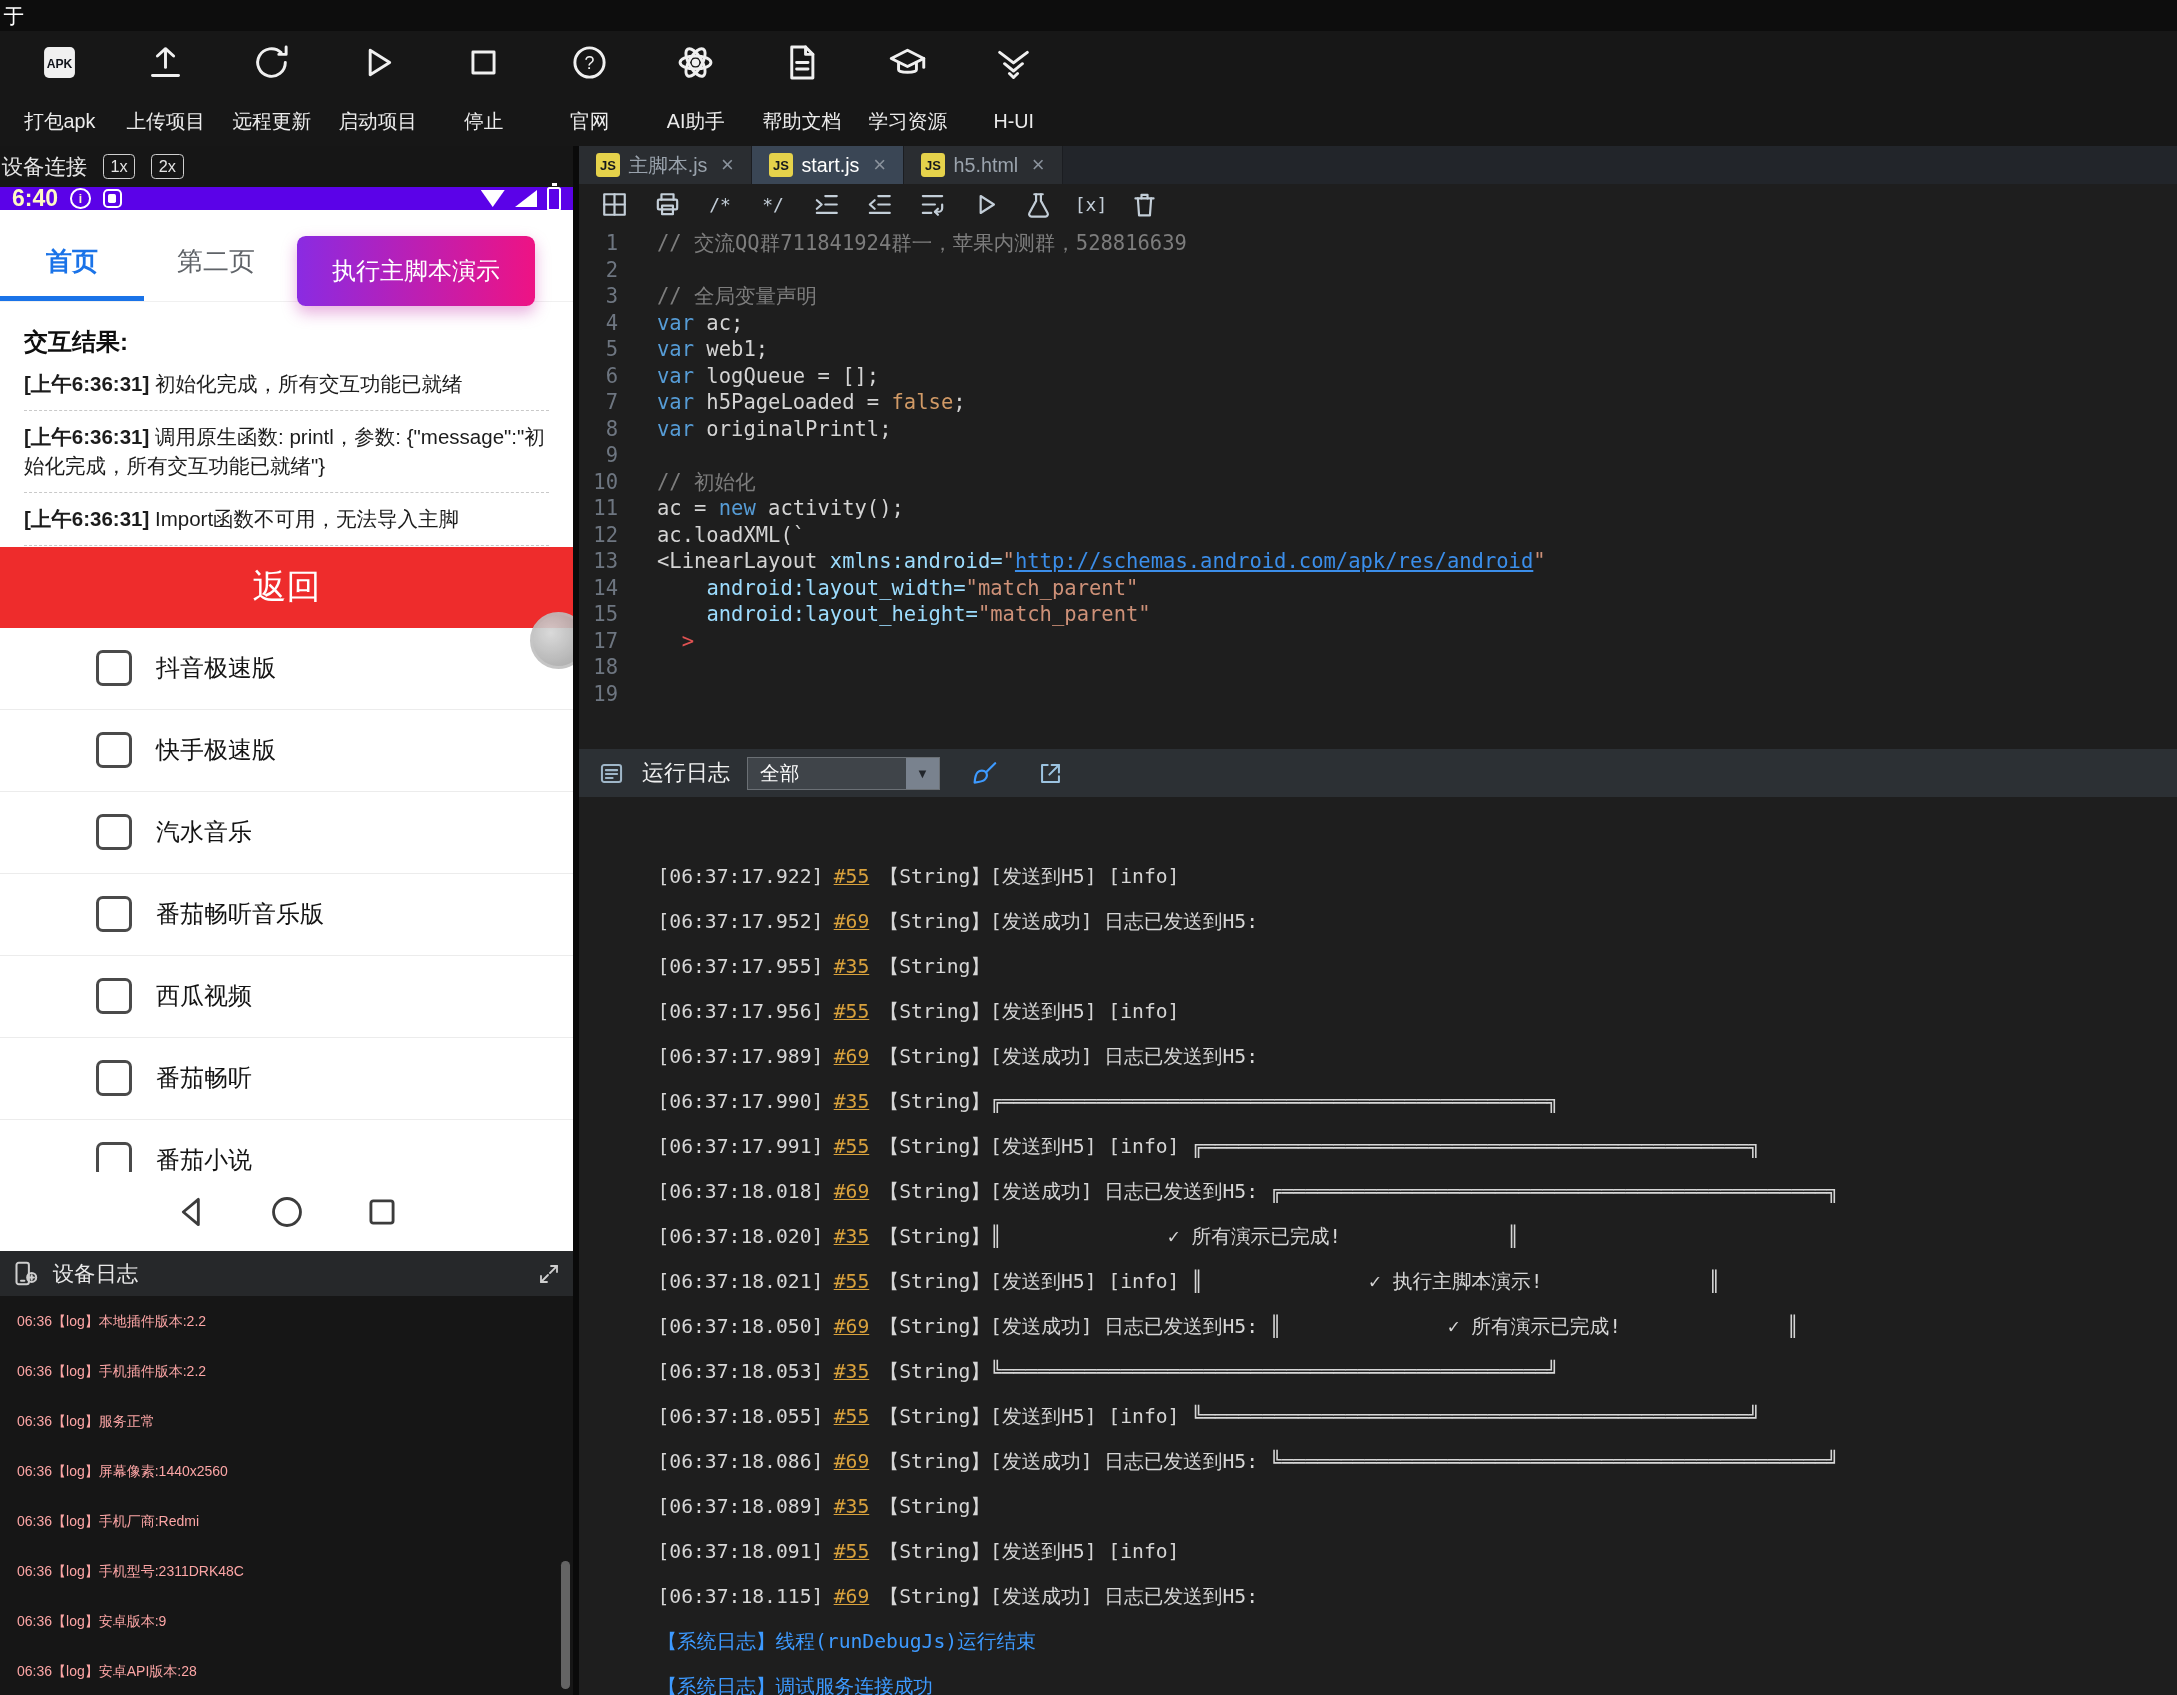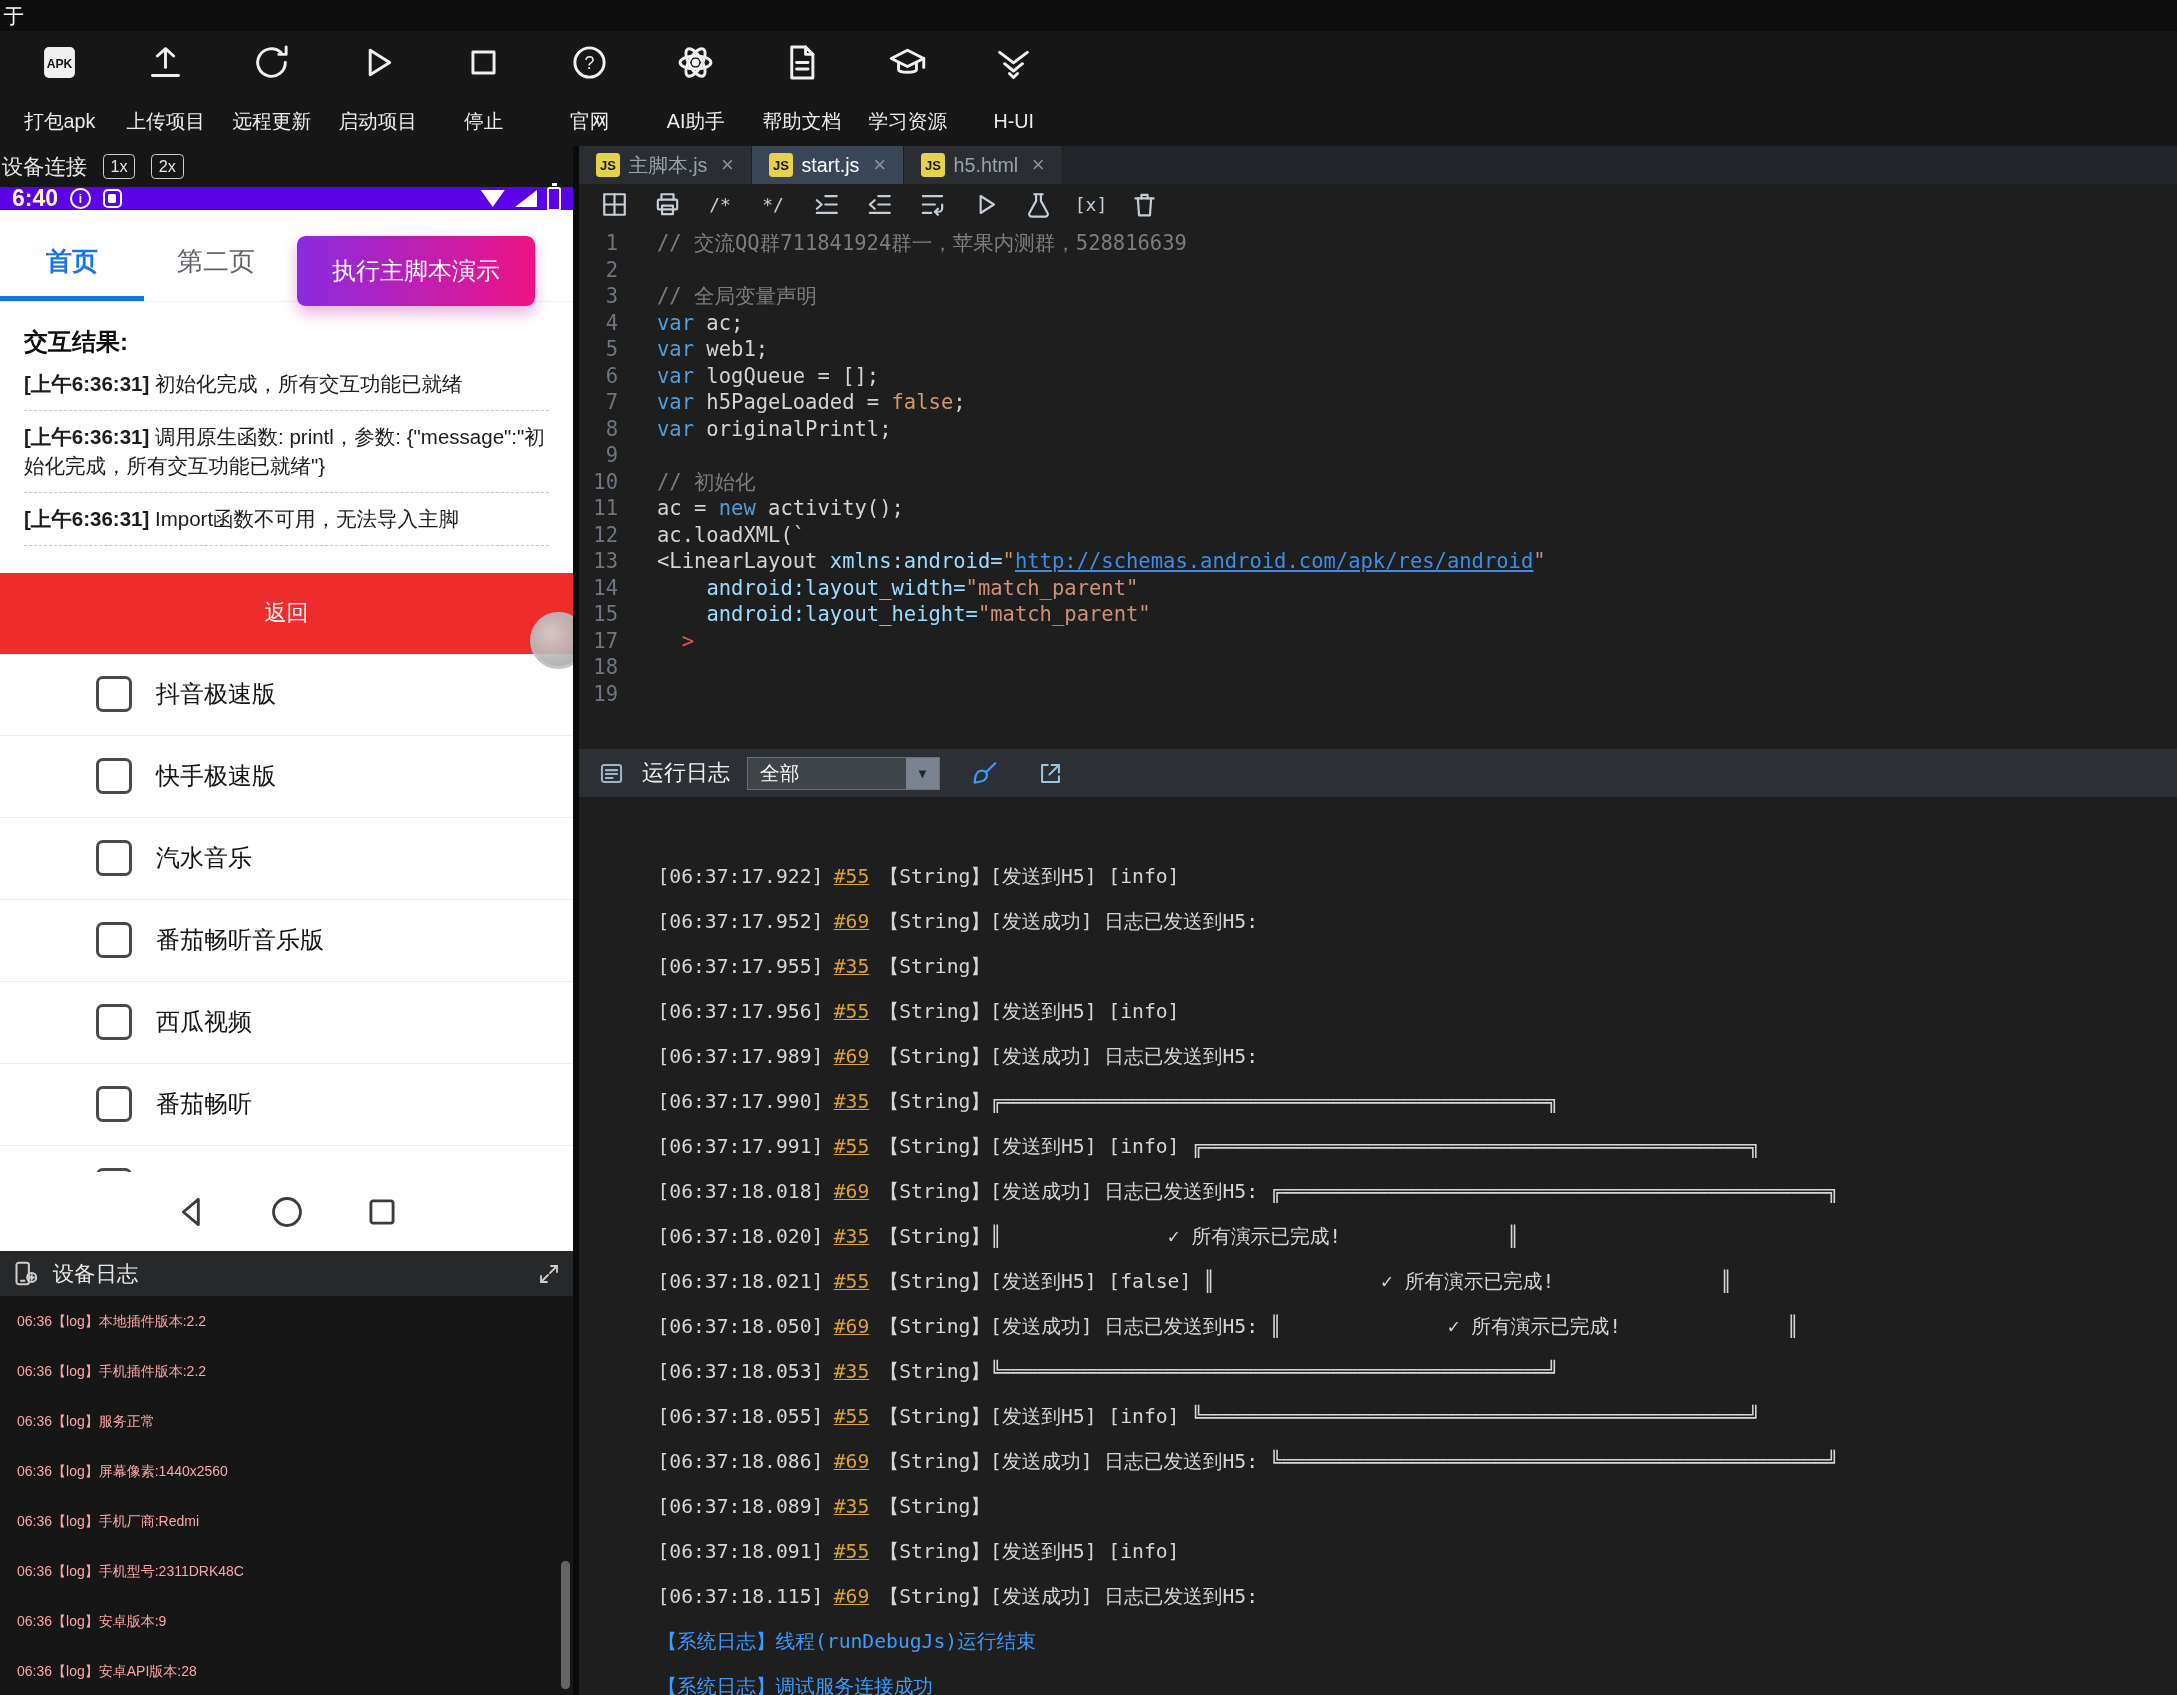--- a/index.html
+++ b/index.html
@@ -39,21 +39,21 @@
   .run-demo { position:absolute; top:26px; right:38px; width:238px; height:70px; border:none; border-radius:8.6px;
               background:linear-gradient(90deg,var(--run-btn-from,#8a2be2),var(--run-btn-to,#ee1384));
               color:#fff; font-size:24px; display:flex; align-items:center; justify-content:center;
               box-shadow:0 6.8px 15.4px rgba(190,30,160,.35); font-family:inherit; }
   .result { padding:24px 24px 0 24px; }
   .result-title { font-size:24px; font-weight:bold; color:#0f0f0f; }
   .msg { font-size:20.5px; color:#1c1c1c; line-height:1.45; padding:11px 0; border-bottom:1.7px dashed #c9c9c9; }
   .msg b { font-weight:bold; }
   .float-ball { position:absolute; right:-13.7px; top:402px; width:57px; height:57px; border-radius:50%;
                 background:radial-gradient(circle at 35% 35%, #d6d6d6, #9b9b9b); border:3.4px solid #bfbfbf; opacity:.9; }
-  .back-btn { margin-top:27px; height:81px; background:var(--back-button,#ee2c2c); color:#fff; font-size:22px;
+  .back-btn { margin-top:1px; height:81px; background:var(--back-button,#ee2c2c); color:#fff; font-size:34px;
               display:flex; align-items:center; justify-content:center; }
   .apps {}
   .app-row { height:82px; display:flex; align-items:center; padding-left:96px; gap:24px; border-bottom:1.7px solid #ececec; background:#fff; }
   .chk { width:36px; height:36px; border:3.4px solid #4a4a4a; border-radius:6.8px; background:#fff; flex:none; }
   .app-label { font-size:24px; color:#141414; }
   .navbar { position:absolute; left:0; right:0; bottom:0; height:79px; background:#fff; display:flex;
             align-items:center; justify-content:center; gap:57px; }
   .nav-btn { width:38px; height:38px; color:#3c3c3c; }
 
   .devlog-header { height:45px; background:#26282a; display:flex; align-items:center; gap:13.7px; padding:12px 12px;
@@ -518,21 +518,21 @@
           <div class="rl">
     <span class="rl-t">[06:37:17.991]</span><span class="rl-id">#55</span><span class="rl-x">【String】[发送到H5] [info] ╔══════════════════════════════════════════════╗</span>
   </div>
           <div class="rl">
     <span class="rl-t">[06:37:18.018]</span><span class="rl-id">#69</span><span class="rl-x">【String】[发送成功] 日志已发送到H5: ╔══════════════════════════════════════════════╗</span>
   </div>
           <div class="rl">
     <span class="rl-t">[06:37:18.020]</span><span class="rl-id">#35</span><span class="rl-x">【String】║              ✓ 所有演示已完成!              ║</span>
   </div>
           <div class="rl">
-    <span class="rl-t">[06:37:18.021]</span><span class="rl-id">#55</span><span class="rl-x">【String】[发送到H5] [false] ║              ✓ 所有演示已完成!              ║</span>
+    <span class="rl-t">[06:37:18.021]</span><span class="rl-id">#55</span><span class="rl-x">【String】[发送到H5] [info] ║              ✓ 执行主脚本演示!              ║</span>
   </div>
           <div class="rl">
     <span class="rl-t">[06:37:18.050]</span><span class="rl-id">#69</span><span class="rl-x">【String】[发送成功] 日志已发送到H5: ║              ✓ 所有演示已完成!              ║</span>
   </div>
           <div class="rl">
     <span class="rl-t">[06:37:18.053]</span><span class="rl-id">#35</span><span class="rl-x">【String】╚══════════════════════════════════════════════╝</span>
   </div>
           <div class="rl">
     <span class="rl-t">[06:37:18.055]</span><span class="rl-id">#55</span><span class="rl-x">【String】[发送到H5] [info] ╚══════════════════════════════════════════════╝</span>
   </div>

